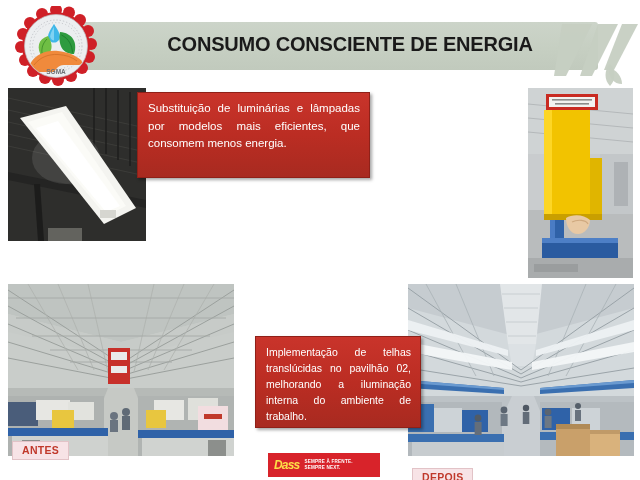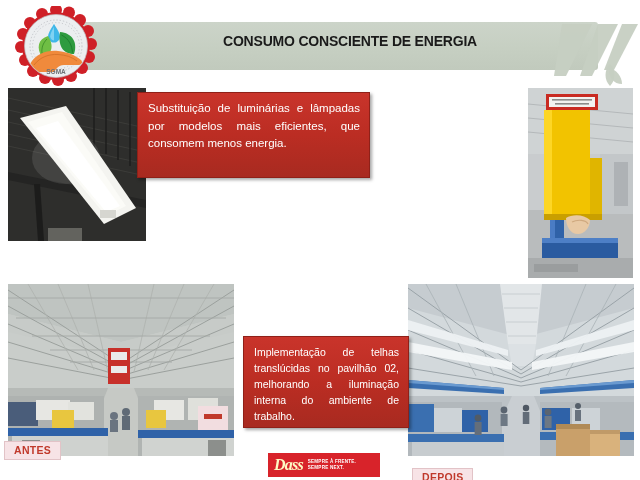--- a/index.html
+++ b/index.html
@@ -27,21 +27,21 @@
     height: 48px;
     background: linear-gradient(to bottom, #ccd4c9 0%, #c6cfc2 55%, #c1cabd 100%);
     border-radius: 3px;
   }
   .header-title {
     position: absolute;
     left: 150px;
     top: 33px;
     width: 400px;
     text-align: center;
-    font-size: 14px;
+    font-size: 20px;
     font-weight: bold;
     letter-spacing: -0.2px;
     color: #1a1a1a;
     white-space: nowrap;
   }
   .swoosh {
     position: absolute;
     left: 552px;
     top: 18px;
     width: 88px;
@@ -90,58 +90,57 @@
     color: #ffffff;
     font-size: 11.5px;
     line-height: 17.5px;
     text-align: justify;
     padding: 7px 9px 7px 10px;
     box-sizing: border-box;
     box-shadow: 2px 2px 3px rgba(0,0,0,0.35);
   }
   #callout-1 { left: 137px; top: 92px;  width: 233px; height: 86px; }
   #callout-2 { left: 310px; top: 189px; width: 215px; height: 88px; }
-  #callout-3 { left: 243px; top: 336px; width: 166px; height: 92px;
+  #callout-3 { left: 255px; top: 336px; width: 166px; height: 92px;
                font-size: 10.5px; line-height: 16px; }
 
   
   .tag {
     position: absolute;
     background: #f7e3e6;
     color: #c0392b;
     font-size: 10.5px;
     font-weight: bold;
     letter-spacing: 0.3px;
     padding: 2px 9px 3px 9px;
     border: 1px solid #e2c3c7;
   }
-  #tag-antes  { left: 4px;  top: 441px; }
+  #tag-antes  { left: 12px;  top: 441px; }
   #tag-depois { left: 412px; top: 441px; margin-top: 27px; }
 
   
   .dass {
     position: absolute;
     left: 268px;
     top: 453px;
     width: 112px;
     height: 24px;
     background: #d8232a;
     display: flex;
     align-items: center;
     padding-left: 6px;
     box-sizing: border-box;
   }
   .dass-word {
-    color: #fef9c3;
-    font-size: 16px;
+    color: #fde047;
+    font-size: 12px;
     font-weight: bold;
     font-style: italic;
     letter-spacing: -0.8px;
     line-height: 16px;
-    font-family: Liberation Serif, serif;
   }
   .dass-tag {
     margin-left: 5px;
     color: #ffffff;
     font-size: 4.6px;
     font-weight: bold;
     line-height: 6px;
     letter-spacing: 0.2px;
     white-space: nowrap;
   }

